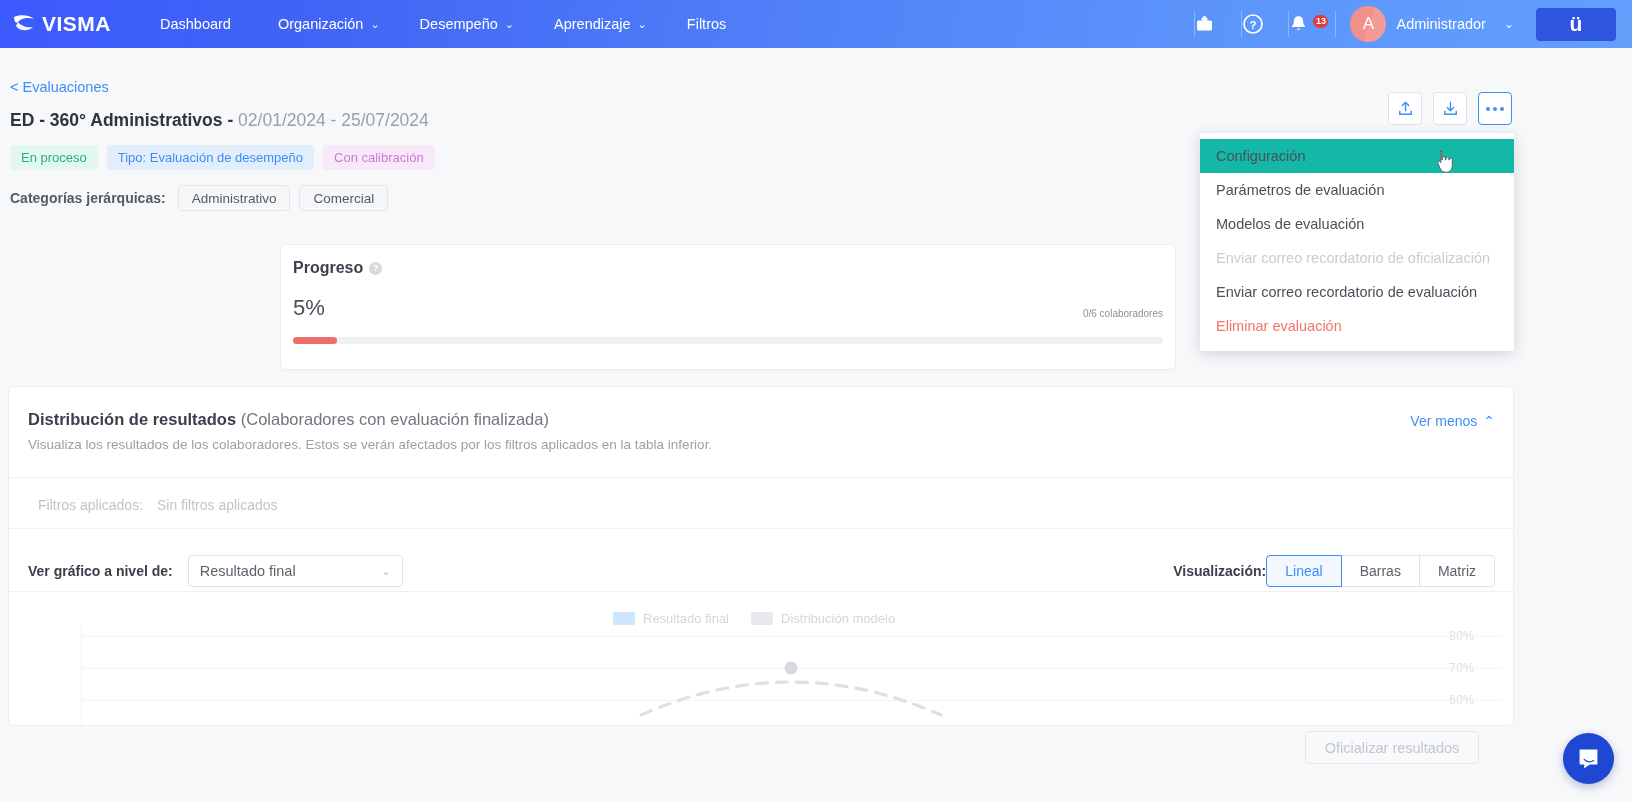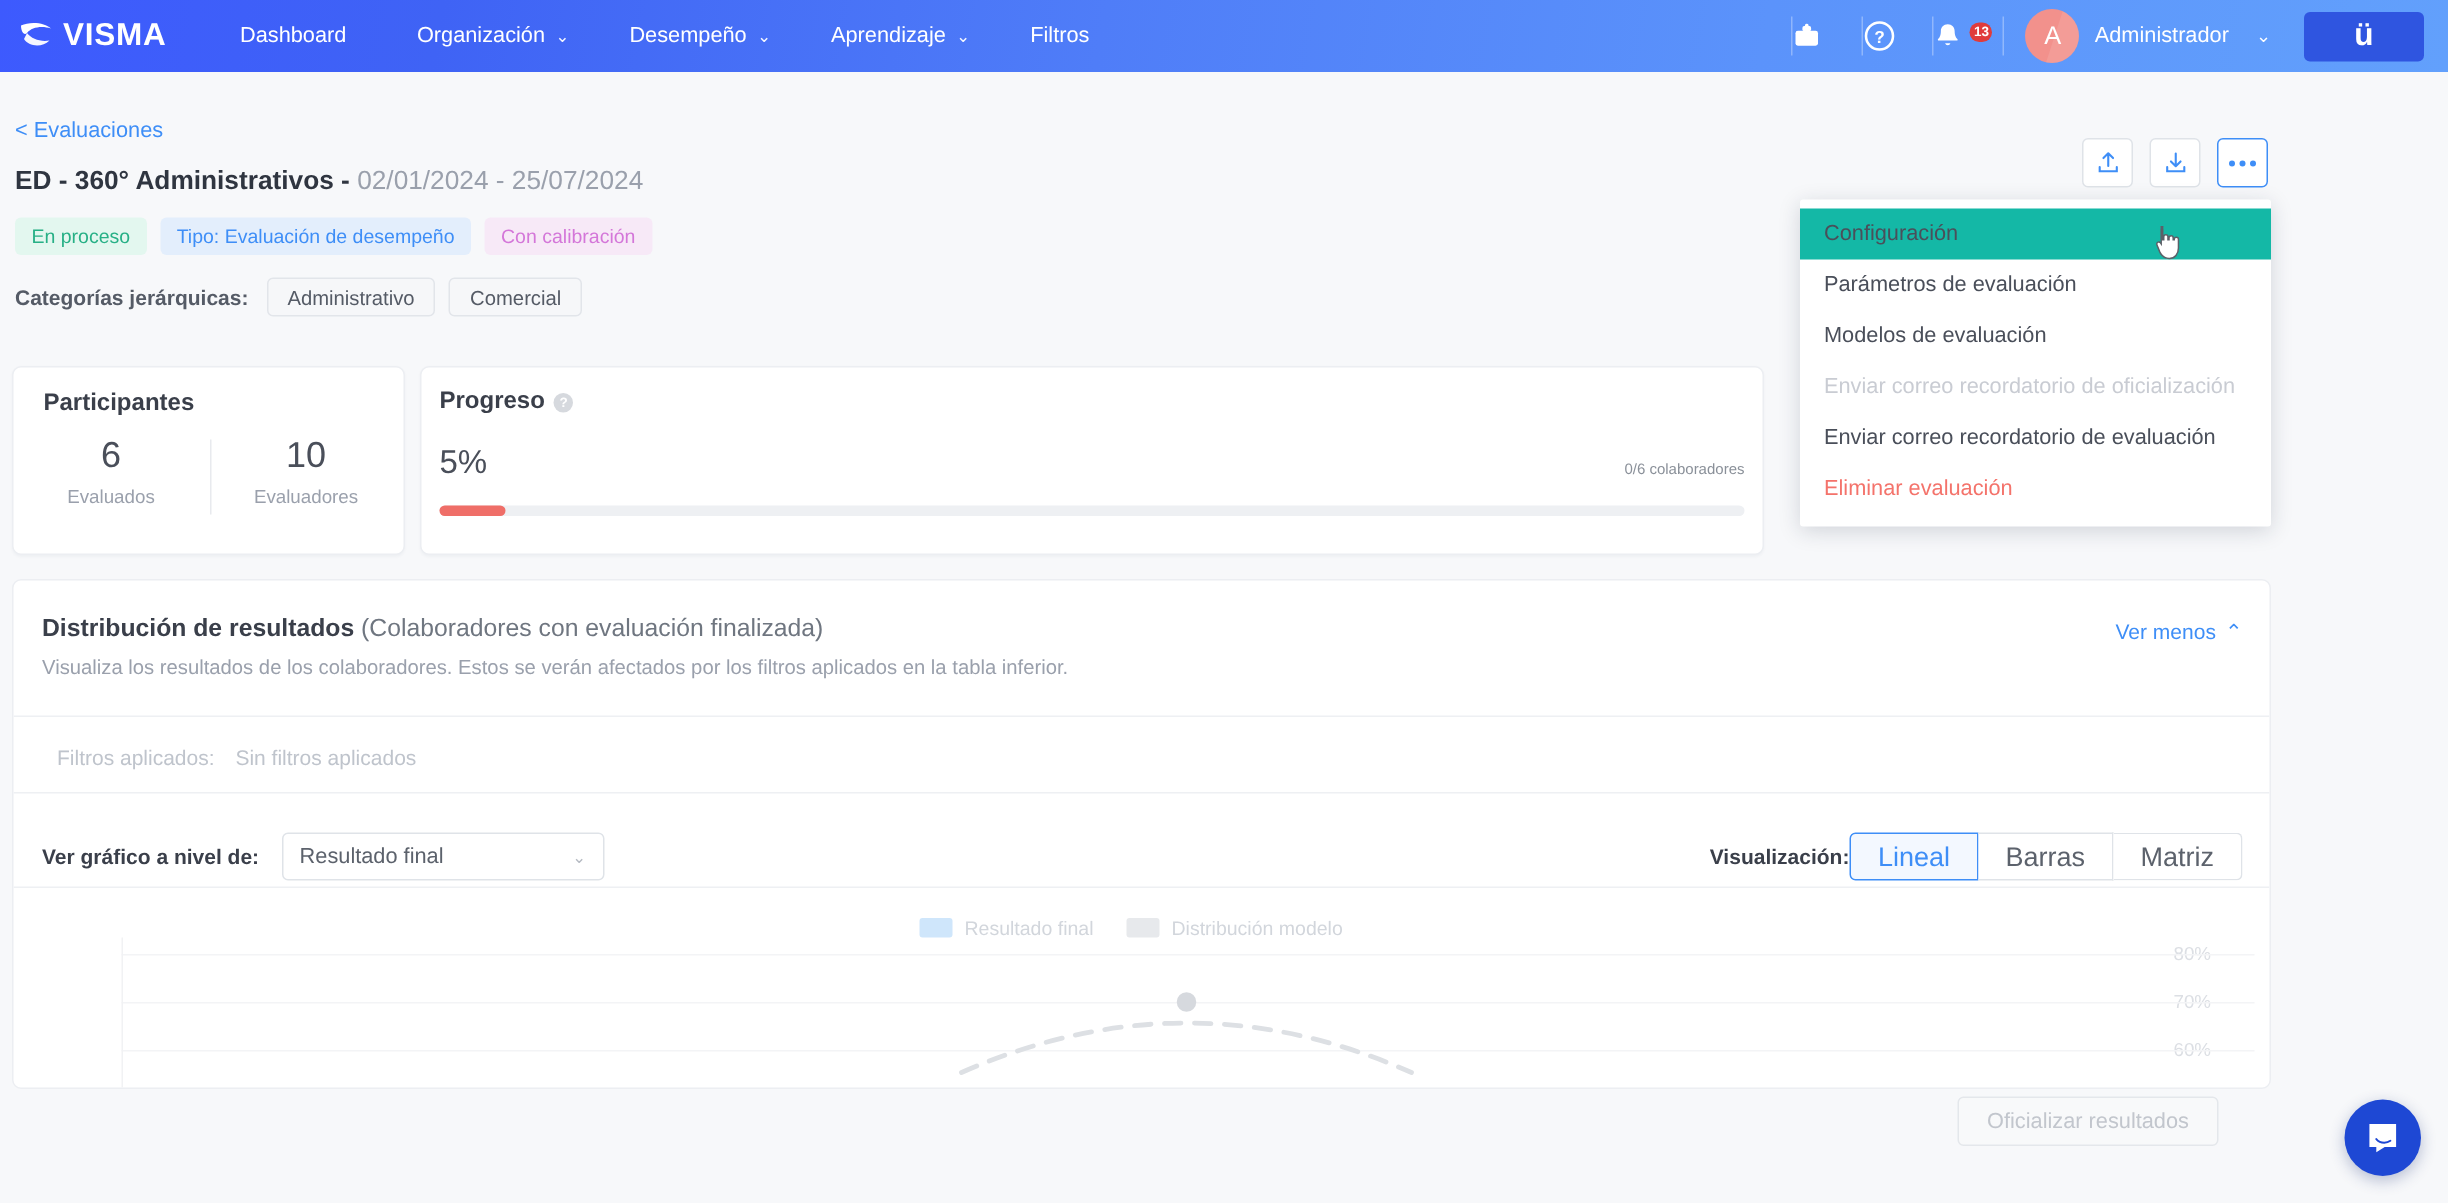--- a/index.html
+++ b/index.html
@@ -137,21 +137,21 @@
     width: 215px; height: 32px; border: 1px solid #dfe3e8; border-radius: 4px; background: #fff;
     display: flex; align-items: center; padding: 0 11px; font-size: 14.5px; color: #5c626c; cursor: pointer;
   }
   .select .sel-chev { margin-left: auto; color: #b6bbc3; font-size: 11px; }
 
   .pn-vis { position: absolute; right: 18px; top: 168px; display: flex; align-items: center; }
   .pn-vis-lbl { font-size: 14px; font-weight: 700; color: #3a3f4a; }
   .segmented { display: flex; }
   .seg {
     height: 32px; padding: 3px 18px; display: flex; align-items: center; justify-content: center;
-    border: 1px solid #dfe3e8; border-left-width: 0; font-size: 18px; color: #5c626c; background: #fff; cursor: pointer;
+    border: 1px solid #dfe3e8; border-left-width: 0; font-size: 14px; color: #5c626c; background: #fff; cursor: pointer;
   }
   .seg:first-child { border-left-width: 1px; border-radius: 4px 0 0 4px; }
   .seg:last-child { border-radius: 0 4px 4px 0; }
   .seg.active { color: #3e8ef7; border-color: #3e8ef7; background: #f3f8ff; border-left-width: 1px; }
 
   
   .chart-area { position: absolute; left: 0; top: 210px; width: 100%; height: 130px; }
   .legend { position: absolute; left: 604px; top: 14px; display: flex; gap: 22px; align-items: center; }
   .lg { display: flex; align-items: center; gap: 8px; font-size: 13px; color: #d2d6dc; }
   .lg-sw { width: 22px; height: 13px; border-radius: 2px; }
@@ -295,34 +295,20 @@
     <div class="dd-item">Modelos de evaluación</div>
     <div class="dd-item disabled">Enviar correo recordatorio de oficialización</div>
     <div class="dd-item">Enviar correo recordatorio de evaluación</div>
     <div class="dd-item danger">Eliminar evaluación</div>
   </div>
 
   <svg class="cursor-hand" viewBox="0 0 20 24">
     <path d="M6.3 1.2c.9 0 1.5.7 1.5 1.5v7.1h.7V7.9c0-.8.6-1.4 1.4-1.4.8 0 1.4.6 1.4 1.4v1.9h.7V8.6c0-.8.6-1.4 1.4-1.4.8 0 1.4.6 1.4 1.4v1.2h.7V9.5c0-.8.6-1.4 1.4-1.4.8 0 1.4.6 1.4 1.4v5.8c0 4-2.4 7-6.1 7-3.1 0-4.8-1.2-6.3-4.2L4 13.3c-.4-.8 0-1.6.8-1.9.6-.2 1.1 0 1.5.5l.5.7V2.7c0-.8.6-1.5 1.5-1.5z" fill="#ffffff" stroke="#5b6068" stroke-width="1"></path>
   </svg>
 
-  <div class="card card-participants">
-    <div class="cp-title">Participantes</div>
-    <div class="cp-divider"></div>
-    <div class="cp-stats">
-      <div class="cp-col">
-        <div class="cp-num">6</div>
-        <div class="cp-lbl">Evaluados</div>
-      </div>
-      <div class="cp-col">
-        <div class="cp-num">10</div>
-        <div class="cp-lbl">Evaluadores</div>
-      </div>
-    </div>
-  </div>
 
   <div class="card card-progress">
     <div class="pr-title">
       <span>Progreso</span>
       <span class="help-ico">?</span>
     </div>
     <div class="pr-pct">5%</div>
     <div class="pr-count">0/6 colaboradores</div>
     <div class="pr-track">
       <div class="pr-fill" id="progress-fill" style="width: 5%; background: rgb(239, 110, 104);"></div>

